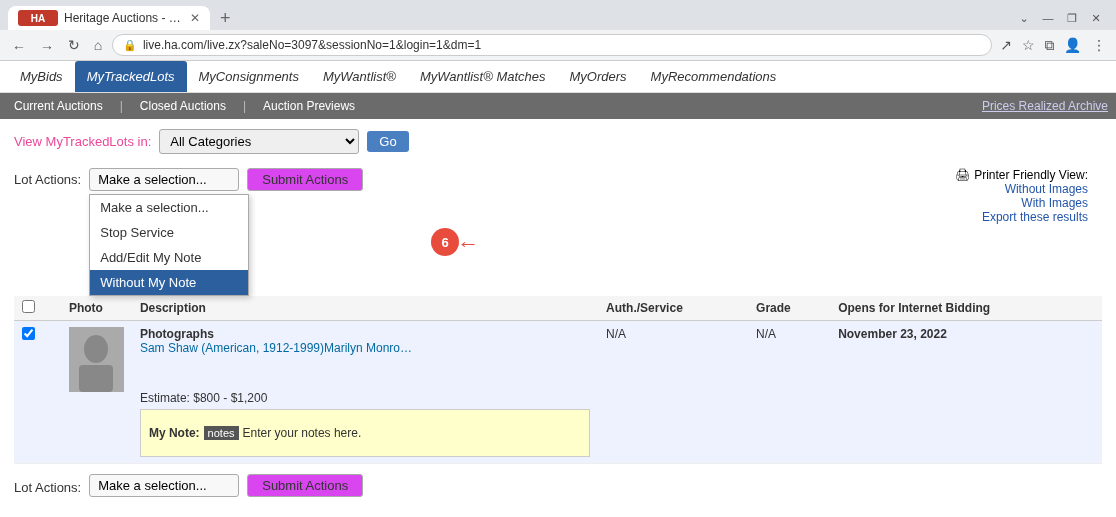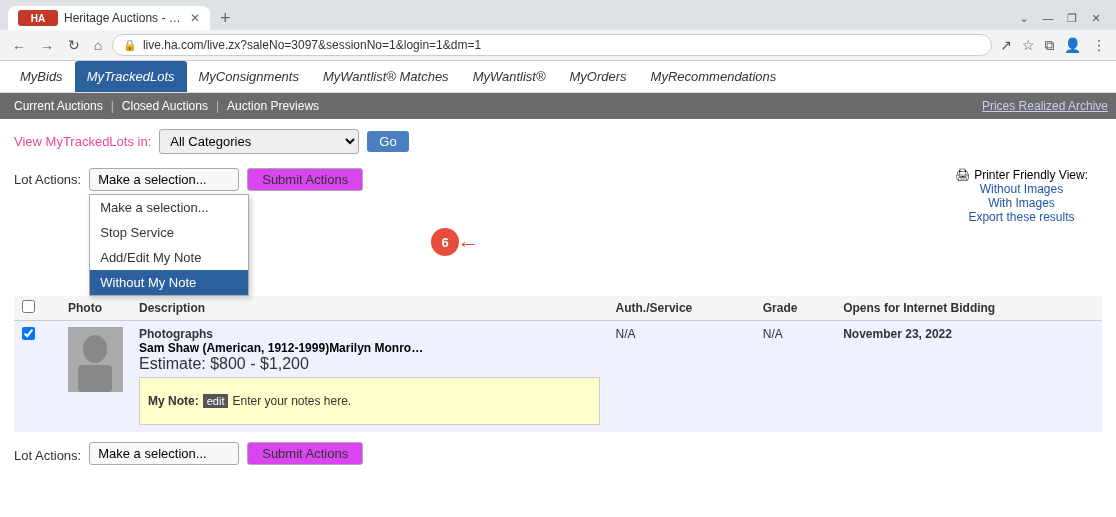--- a/index.html
+++ b/index.html
@@ -25,56 +25,56 @@
     .toolbar-icons { display: flex; gap: 6px; align-items: center; }
     .toolbar-icon { color: #555; font-size: 14px; cursor: pointer; padding: 2px; }
 
     
     .app-nav { display: flex; align-items: center; padding: 0 8px; background: #fff; border-bottom: 1px solid #ddd; font-style: italic; }
     .app-nav-item { padding: 8px 12px; font-size: 13px; color: #333; cursor: pointer; white-space: nowrap; }
     .app-nav-item.active { background: #2c5f9e; color: #fff; border-radius: 3px 3px 0 0; }
 
     
     .sub-nav { display: flex; align-items: center; padding: 4px 8px; background: #6b6b6b; justify-content: space-between; }
-    .sub-nav-left { display: flex; gap: 0; }
+    .sub-nav-left { display: flex; gap: 9px; }
     .sub-nav-item { color: #fff; font-size: 12px; padding: 2px 6px; cursor: pointer; }
     .sub-nav-separator { color: #bbb; font-size: 12px; padding: 2px 2px; }
     .sub-nav-right { color: #cce; font-size: 12px; cursor: pointer; text-decoration: underline; }
 
     
     .main-content { padding: 10px 14px; background: #fff; }
 
     .view-row { display: flex; align-items: center; gap: 8px; margin-bottom: 14px; }
     .view-label { font-size: 13px; color: #ec4899; }
     .category-select { padding: 3px 6px; font-size: 13px; border: 1px solid #aaa; border-radius: 3px; width: 200px; }
     .go-btn { background: #4a7fc1; color: #fff; border: none; padding: 3px 12px; font-size: 13px; border-radius: 3px; cursor: pointer; }
 
     .actions-row { display: flex; align-items: flex-start; gap: 8px; margin-bottom: 10px; position: relative; }
     .lot-actions-label { font-size: 13px; color: #333; padding-top: 4px; }
     .lot-actions-select-wrapper { position: relative; display: inline-block; }
     .lot-actions-select { padding: 3px 22px 3px 8px; font-size: 13px; border: 1px solid #aaa; border-radius: 3px; appearance: none; background: #f8f8f8; cursor: pointer; min-width: 150px; }
     .submit-btn { background: #d946ef; color: #333; border: 1px solid #aaa; padding: 3px 14px; font-size: 13px; border-radius: 3px; cursor: pointer; }
 
     .printer-section { margin-left: auto; text-align: right; font-size: 12px; }
-    .printer-link { color: #2255aa; text-decoration: none; font-size: 12px; display: block; text-align: center; }
+    .printer-link { color: #2255aa; text-decoration: none; font-size: 12px; display: block; }
 
     
     .dropdown-menu { position: absolute; top: 26px; left: 0; background: #fff; border: 1px solid #aaa; z-index: 100; min-width: 160px; box-shadow: 2px 2px 6px rgba(0,0,0,0.2); }
     .dropdown-item { padding: 5px 10px; font-size: 13px; color: #333; cursor: pointer; white-space: nowrap; }
     .dropdown-item.highlighted { background: #2c5f9e; color: #fff; }
 
     
     .lot-table { width: 100%; border-collapse: collapse; margin-bottom: 10px; }
     .lot-table th { font-size: 12px; font-weight: bold; color: #333; border-bottom: 1px solid #ccc; padding: 4px 8px; text-align: left; background: #f5f5f5; margin-top: 44px; }
     .lot-table td { font-size: 12px; color: #333; padding: 6px 8px; border-bottom: 1px solid #eee; vertical-align: top; }
     .lot-table tr.selected td { background: #eef2ff; }
     .photo-cell { width: 60px; }
 
-    .desc-link { color: #000000; text-decoration: none; font-size: 12px; font-weight: bold; }
-    .estimate-text { font-size: 16px; color: #333; }
+    .desc-link { color: #0369a1; text-decoration: none; font-size: 12px; }
+    .estimate-text { font-size: 12px; color: #333; margin-top: 36px; }
     .my-note-box { background: #ffffcc; border: 1px solid #ccc; padding: 16px 8px; font-size: 12px; margin-top: 4px; display: flex; align-items: baseline; gap: 4px; }
     .my-note-label { font-weight: bold; }
     .edit-btn { background: #555; color: #fff; font-size: 11px; padding: 1px 4px; cursor: pointer; border: none; }
 
     
     .bottom-actions-row { display: flex; align-items: center; gap: 8px; margin-top: 8px; }
   </style>
 </head>
 <body>
 
@@ -109,22 +109,22 @@
       <span class="toolbar-icon">👤</span>
       <span class="toolbar-icon">⋮</span>
     </div>
   </div>
 </div>
 
 <div class="app-nav">
   <div class="app-nav-item">MyBids</div>
   <div class="app-nav-item active">MyTrackedLots</div>
   <div class="app-nav-item">MyConsignments</div>
+  <div class="app-nav-item">MyWantlist®</div>
   <div class="app-nav-item">MyWantlist® Matches</div>
-  <div class="app-nav-item">MyWantlist®</div>
   <div class="app-nav-item">MyOrders</div>
   <div class="app-nav-item">MyRecommendations</div>
 </div>
 
 <div class="sub-nav">
   <div class="sub-nav-left">
     <span class="sub-nav-item">Current Auctions</span>
     <span class="sub-nav-separator">|</span>
     <span class="sub-nav-item">Closed Auctions</span>
     <span class="sub-nav-separator">|</span>
@@ -209,21 +209,21 @@
               <rect x="10" y="38" width="34" height="27" rx="4" fill="#888"></rect>
             </svg>
           </div>
         </td>
         <td>
           <div style="font-weight:bold;font-size:12px;">Photographs</div>
           <a class="desc-link">Sam Shaw (American, 1912-1999)Marilyn Monro…</a>
           <div class="estimate-text">Estimate: $800 - $1,200</div>
           <div class="my-note-box">
             <span class="my-note-label">My Note:</span>
-            <button class="edit-btn">edit</button>
+            <button class="edit-btn">notes</button>
             <span>Enter your notes here.</span>
           </div>
         </td>
         <td>N/A</td>
         <td>N/A</td>
         <td style="font-weight:bold;">November 23, 2022</td>
       </tr>
     </tbody>
   </table>
 

